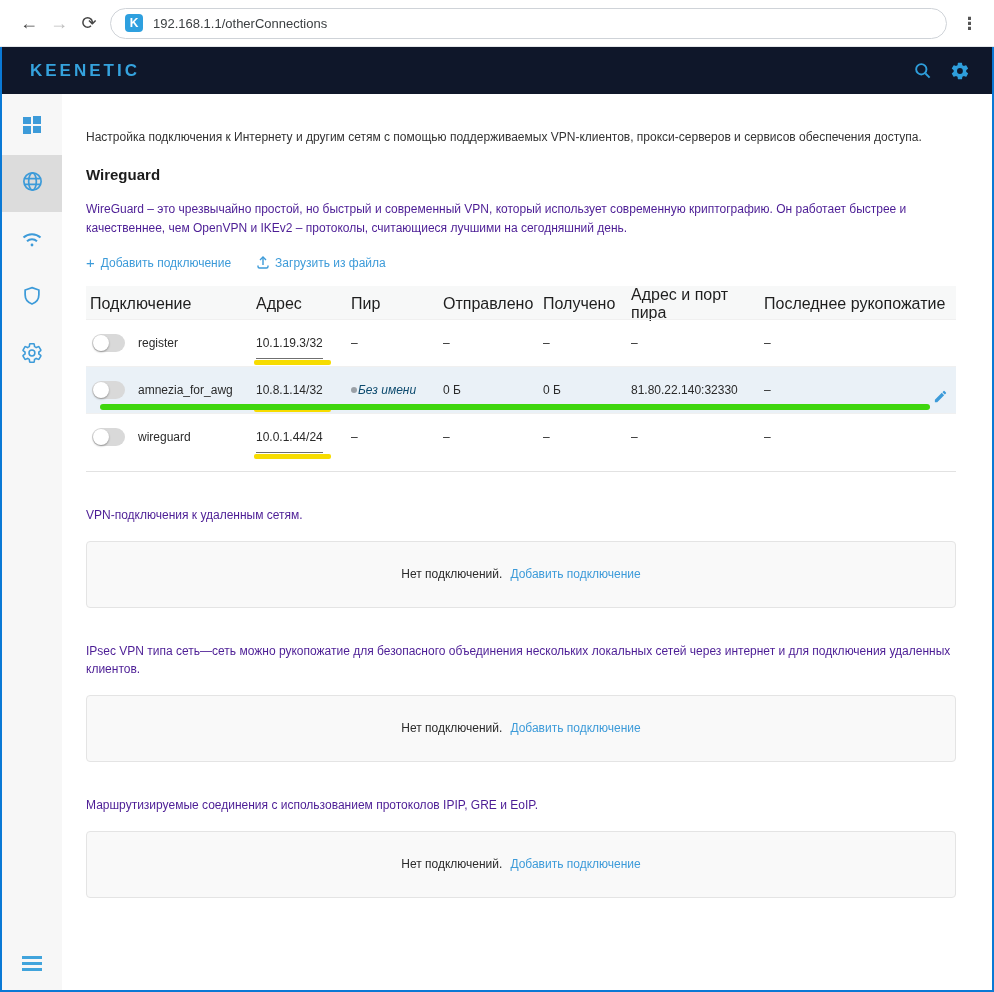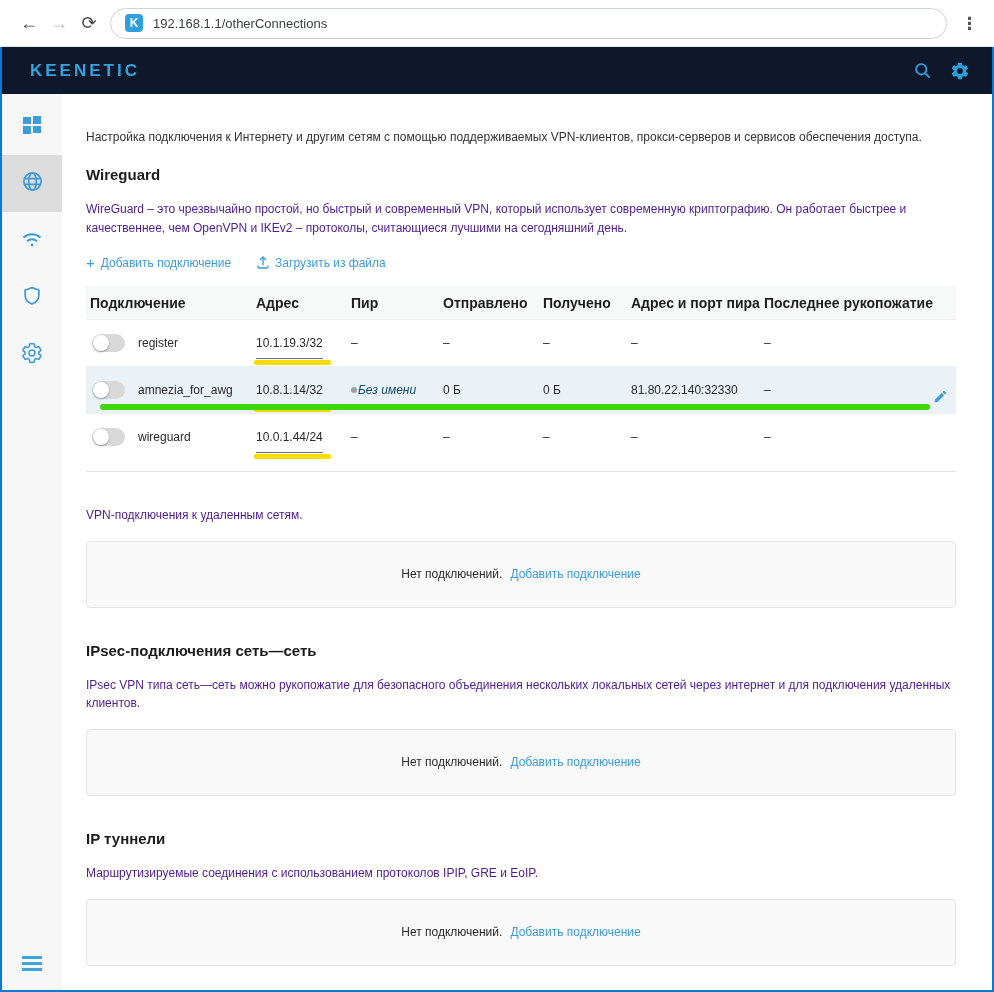--- a/index.html
+++ b/index.html
@@ -51,21 +51,21 @@
   .wg-head { margin-top:22px; }
   .para { margin-top:17px; font-size:12px; color:#4c1d95; line-height:1.55; max-width:880px; }
 
   .actions { margin-top:17px; display:flex; gap:26px; font-size:12px; }
   .link { color:#3d9bd9; cursor:pointer; display:flex; align-items:center; gap:6px; }
   .plus { font-size:15px; font-weight:400; }
 
   
   .tbl { margin-top:15px; }
   .trow, .thead { display:grid; grid-template-columns:166px 95px 92px 100px 88px 133px auto; align-items:center; }
-  .thead { background:#f7f8f8; font-weight:bold; font-size:14px; color:#1e1e1e; height:33px; }
+  .thead { background:#f7f8f8; font-weight:normal; font-size:16px; color:#1e1e1e; height:33px; }
   .thead > div, .trow > div { padding-left:4px; }
   .trow { height:47px; font-size:12px; color:#2a2a2a; border-top:1px solid #f0f0f0; position:relative; }
   .trow.hl { background:#eaf1f7; }
   .cell-conn { display:flex; align-items:center; gap:13px; }
   .toggle { width:33px; height:18px; border-radius:9px; background:#d9d9d9; position:relative;
     flex-shrink:0; cursor:pointer; margin-left:2px; }
   .toggle::after { content:""; position:absolute; left:1px; top:1px; width:16px; height:16px;
     border-radius:50%; background:#fff; box-shadow:0 1px 2px rgba(0,0,0,.35); }
   .addr { position:relative; border-bottom:1px solid #6f6f6f; padding-bottom:8px; }
   .ymark { position:absolute; left:-2px; right:-8px; bottom:-7px; height:5px;
@@ -269,30 +269,28 @@
 
       <div class="section">
         <div class="para">VPN-подключения к удаленным сетям.</div>
         <div class="empty-panel">
           <span>Нет подключений.</span>
           <span class="link">Добавить подключение</span>
         </div>
       </div>
 
       <div class="section">
-        <h2 class="sec">IPsec-подключения сеть—сеть</h2>
         <div class="para">IPsec VPN типа сеть—сеть можно рукопожатие для безопасного объединения нескольких локальных сетей через интернет и для подключения удаленных клиентов.</div>
         <div class="empty-panel">
           <span>Нет подключений.</span>
           <span class="link">Добавить подключение</span>
         </div>
       </div>
 
       <div class="section">
-        <h2 class="sec">IP туннели</h2>
         <div class="para">Маршрутизируемые соединения с использованием протоколов IPIP, GRE и EoIP.</div>
         <div class="empty-panel">
           <span>Нет подключений.</span>
           <span class="link">Добавить подключение</span>
         </div>
       </div>
 
     </div>
   </div>
 </div>

